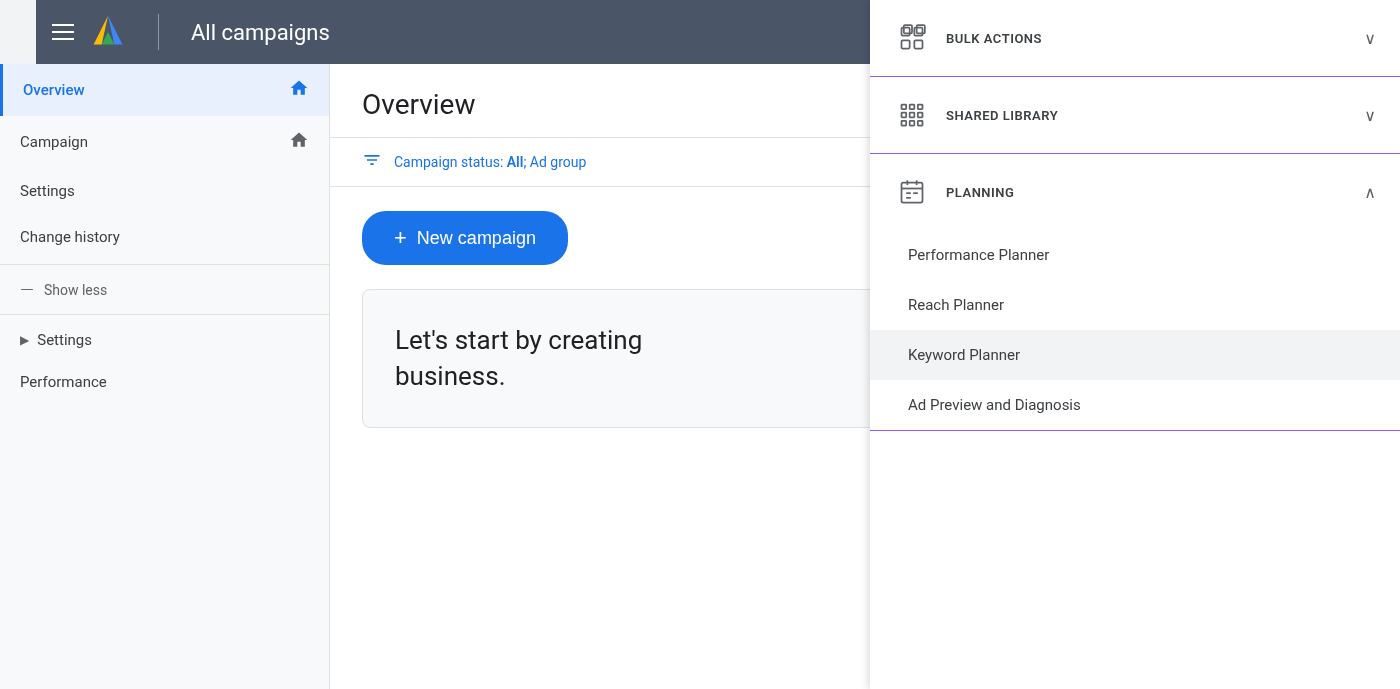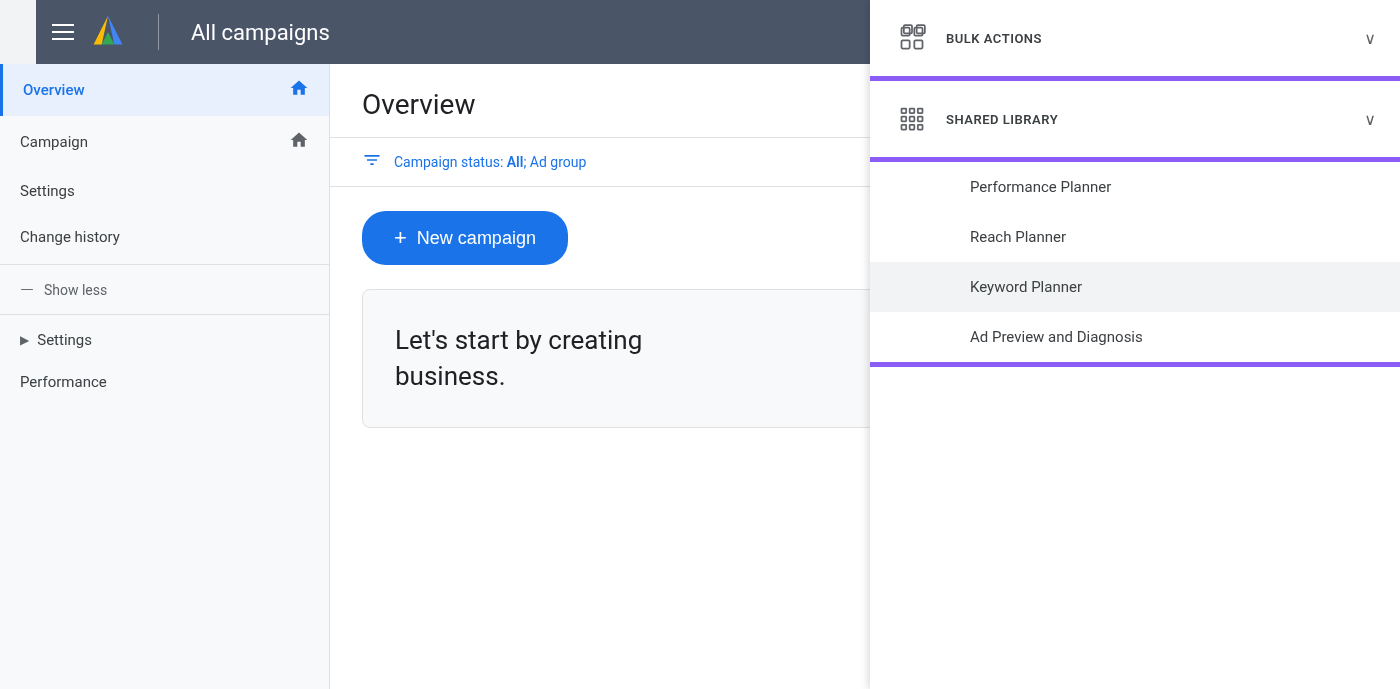--- a/index.html
+++ b/index.html
@@ -177,21 +177,21 @@
       top: 0;
       width: 530px;
       height: 689px;
       background: #fff;
       box-shadow: -2px 0 8px rgba(0,0,0,0.15);
       z-index: 20;
       overflow-y: auto;
     }
 
     .dropdown-section {
-      border-bottom: 5px solid #8b5cf6;
+      border-bottom: 1px solid #8b5cf6;
     }
 
     .dropdown-section-header {
       display: flex;
       align-items: center;
       padding: 20px 24px;
       cursor: pointer;
     }
 
     .dropdown-section-icon {
@@ -214,21 +214,21 @@
     .dropdown-chevron {
       font-size: 16px;
       color: #5f6368;
     }
 
     .dropdown-items {
       padding: 0;
     }
 
     .dropdown-item {
-      padding: 16px 24px 16px 100px;
+      padding: 16px 24px 16px 38px;
       font-size: 15px;
       color: #3c4043;
       cursor: pointer;
     }
     .dropdown-item.active { background: #f1f3f4; }
 
     
     .scrollbar-stub {
       position: absolute;
       right: 0;
@@ -383,20 +383,35 @@
             <rect x="10" y="17" width="4" height="4" rx="0.5"></rect>
             <rect x="17" y="17" width="4" height="4" rx="0.5"></rect>
           </svg>
         </div>
         <span class="dropdown-section-title">SHARED LIBRARY</span>
         <span class="dropdown-chevron">∨</span>
       </div>
     </div>
 
     <div class="dropdown-section">
+      <div class="dropdown-section-header">
+        <div class="dropdown-section-icon">
+          <svg width="28" height="28" viewBox="0 0 24 24" fill="none" stroke="#5f6368" stroke-width="1.5">
+            <rect x="3" y="4" width="18" height="17" rx="1.5"></rect>
+            <line x1="3" y1="9" x2="21" y2="9"></line>
+            <line x1="8" y1="2" x2="8" y2="6"></line>
+            <line x1="16" y1="2" x2="16" y2="6"></line>
+            <line x1="7" y1="13" x2="11" y2="13"></line>
+            <line x1="7" y1="17" x2="11" y2="17"></line>
+            <line x1="13" y1="13" x2="17" y2="13"></line>
+          </svg>
+        </div>
+        <span class="dropdown-section-title">PLANNING</span>
+        <span class="dropdown-chevron">∧</span>
+      </div>
 
       <div class="dropdown-items">
         <div class="dropdown-item">
           <span>Performance Planner</span>
         </div>
         <div class="dropdown-item">
           <span>Reach Planner</span>
         </div>
         <div class="dropdown-item active">
           <span>Keyword Planner</span>

